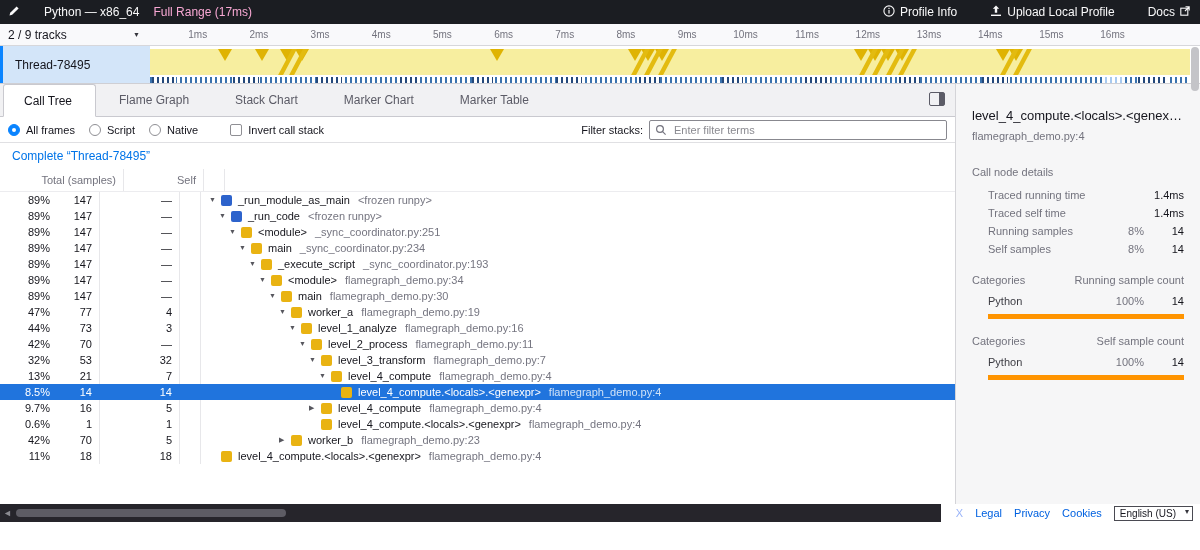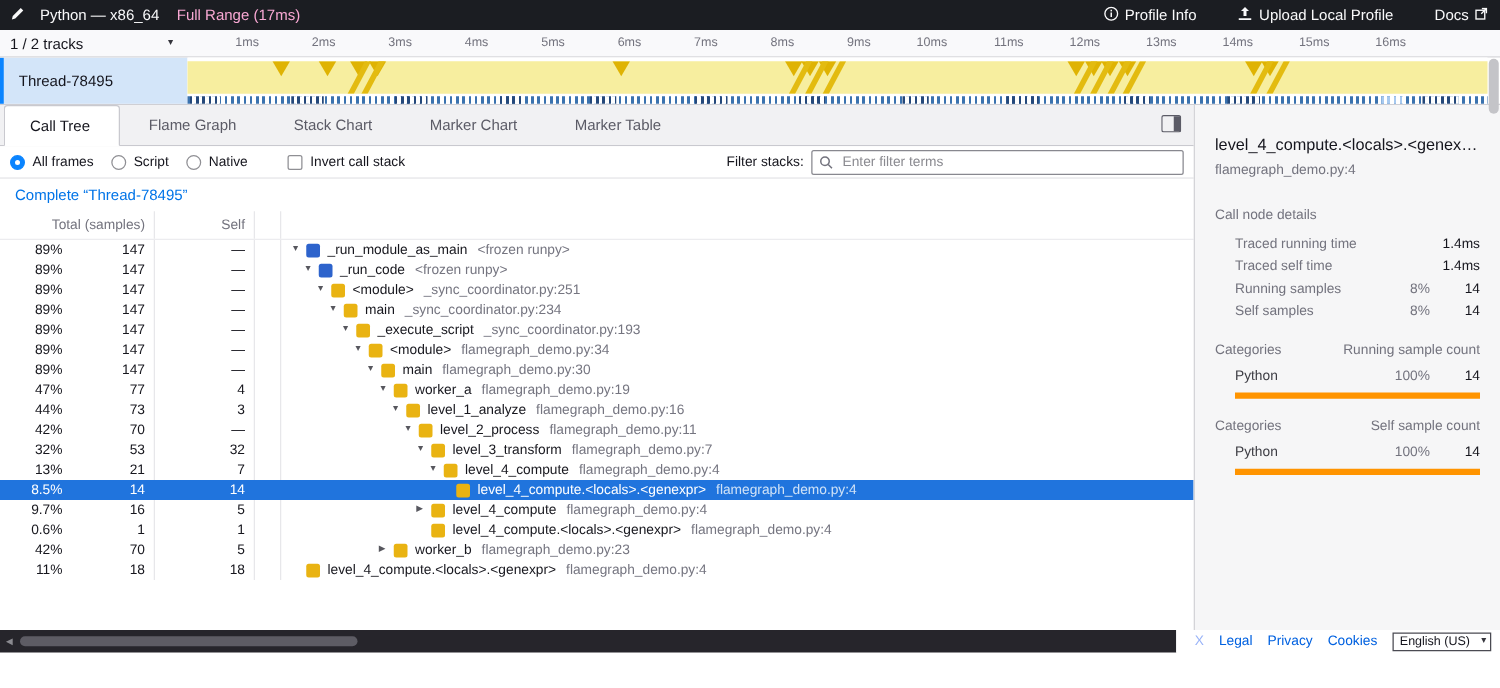--- a/index.html
+++ b/index.html
@@ -2,21 +2,21 @@
 <html><head>
 <meta charset="utf-8">
 <style>
   * { box-sizing: border-box; margin: 0; padding: 0; }
   html, body { width: 1200px; height: 550px; }
   body { font-family: "Liberation Sans", sans-serif; background: #fff; }
   .app { position: relative; width: 1200px; height: 550px; overflow: hidden; background: #fff; display: flex; flex-direction: column; }
 
   
   .app-header { height: 24px; background: #1b1d22; color: #f9f9fa; display: flex; align-items: center; font-size: 12px; padding: 0 10px 0 8px; flex: 0 0 auto; }
-  .profile-name { display: flex; align-items: center; gap: 12px; cursor: pointer; }
+  .profile-name { display: flex; align-items: center; gap: 24px; cursor: pointer; }
   .range-link { color: #f9a8d4; margin-left: 14px; cursor: pointer; }
   .header-right { margin-left: auto; display: flex; align-items: center; gap: 33px; }
   .hbtn { display: flex; align-items: center; gap: 5px; cursor: pointer; }
 
   
   .ruler { height: 22px; background: #f9f9fb; border-bottom: 1px solid #d7d7db; position: relative; display: flex; flex: 0 0 auto; }
   .tracks-dd { width: 150px; display: flex; align-items: center; padding: 0 10px 0 8px; font-size: 12px; color: #15151d; cursor: pointer; }
   .tracks-dd .caret { margin-left: auto; font-size: 7px; color: #35353c; }
   .ruler-ticks { position: absolute; left: 150px; right: 10px; top: 0; bottom: 0; display: flex; }
   .tick { flex: 0 0 auto; width: calc(100% / 17); text-align: right; padding-right: 4px; font-size: 10px; color: #73737e; line-height: 21px; }
@@ -61,21 +61,21 @@
   .breadcrumb { color: #0074e8; font-size: 12px; cursor: pointer; }
 
   .thead { height: 23px; border-bottom: 1px solid #ececef; display: flex; align-items: flex-start; font-size: 11px; color: #73737e; flex: 0 0 auto; }
   .thead .h1 { width: 124px; text-align: right; padding-right: 7px; border-right: 1px solid #e7e7ea; height: 100%; line-height: 22px; }
   .thead .h2 { width: 80px; text-align: right; padding-right: 7px; border-right: 1px solid #e7e7ea; height: 100%; line-height: 22px; }
   .thead .h3 { width: 21px; border-right: 1px solid #e7e7ea; height: 100%; }
   .thead .h4 { flex: 1; }
 
   .rows { flex: 1; overflow: hidden; background: #fff; }
   .row { height: 16px; display: flex; align-items: stretch; font-size: 11px; color: #16161d; line-height: 16px; cursor: pointer; }
-  .row .c1 { width: 124px; display: flex; border-right: 1px solid #e7e7ea; }
+  .row .c1 { width: 100px; display: flex; border-right: 1px solid #e7e7ea; }
   .row .c1 .pct { flex: 0 0 50px; text-align: right; }
   .row .c1 .cnt { flex: 1; text-align: right; padding-right: 7px; }
   .row .c2 { width: 80px; text-align: right; padding-right: 7px; border-right: 1px solid #e7e7ea; }
   .row .c3 { width: 21px; border-right: 1px solid #e7e7ea; }
   .row .c4 { flex: 1; display: flex; align-items: center; padding-left: 8px; overflow: hidden; white-space: nowrap; }
   .indent { flex: 0 0 auto; height: 1px; }
   .twisty { flex: 0 0 12px; font-size: 7px; color: #57575e; text-align: left; }
   .cat { flex: 0 0 11px; height: 11px; border-radius: 2px; margin-right: 6px; }
   .cat.yellow { background: #e9b312; }
   .cat.blue { background: #2d63cc; }
@@ -155,21 +155,21 @@
               <rect x="0.8" y="2.2" width="7" height="7" fill="none" stroke="#f9f9fa" stroke-width="1.1"></rect>
               <path d="M5.5 0.8h3.7v3.7M9 1l-4 4" fill="none" stroke="#f9f9fa" stroke-width="1.1"></path>
             </svg>
         </span>
       </div>
     </div>
   </div>
 
   <div class="ruler">
     <div class="tracks-dd">
-      <span>1 / 2 tracks</span>
+      <span>2 / 9 tracks</span>
       <span class="caret">▼</span>
     </div>
     <div class="ruler-ticks">
         <div class="tick">1ms</div>
         <div class="tick">2ms</div>
         <div class="tick">3ms</div>
         <div class="tick">4ms</div>
         <div class="tick">5ms</div>
         <div class="tick">6ms</div>
         <div class="tick">7ms</div>

